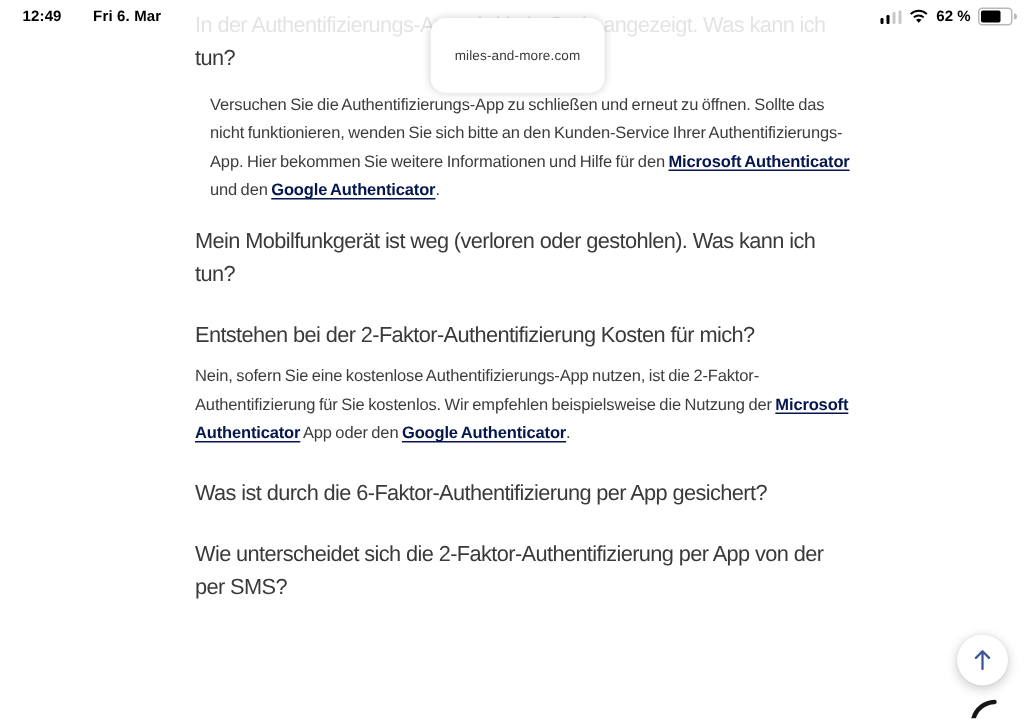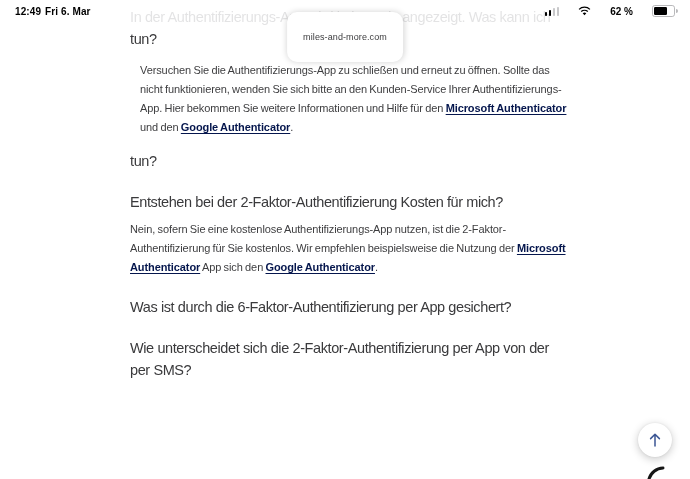--- a/index.html
+++ b/index.html
@@ -10,25 +10,25 @@
     position: relative;
     font-family: "Liberation Sans", sans-serif;
     -webkit-font-smoothing: antialiased;
   }
 
   
   .status-bar { position: absolute; top: 0; left: 0; width: 100%; height: 24px; z-index: 6; }
   .status-left {
     position: absolute; left: 15px; top: 6px;
     font-size: 10px; font-weight: 700; color: #000; letter-spacing: 0.1px;
-    display: flex; gap: 4px;
+    display: flex; gap: 21px;
   }
   .status-right {
     position: absolute; right: 13px; top: 5px;
-    display: flex; align-items: center; gap: 19px;
+    display: flex; align-items: center; gap: 5px;
     font-size: 10px; font-weight: 600; color: #000;
   }
   .cell-bars { display: flex; align-items: flex-end; gap: 1.5px; height: 9px; }
   .cell-bars i { width: 2.5px; border-radius: 0.8px; display: block; }
   .cell-bars .b1 { height: 3.5px; background: #000; }
   .cell-bars .b2 { height: 5.5px; background: #000; }
   .cell-bars .b3 { height: 7.5px; background: #c8c8ca; }
   .cell-bars .b4 { height: 9px;   background: #c8c8ca; }
   .battery { position: relative; width: 21px; height: 10px; border: 1px solid #b9b9bb; border-radius: 2.8px; margin-right: 2px; }
   .battery-fill { position: absolute; left: 1px; top: 1px; bottom: 1px; width: 61%; background: #000; border-radius: 1.2px; }
@@ -120,29 +120,30 @@
   <div class="faq-section">
     <h2 class="heading mt6">
         <span class="line faded">In der Authentifizierungs-App wird kein Code angezeigt. Was kann ich</span>
         <span class="line">tun?</span>
       </h2>
     <p class="para mt11"><span>Versuchen Sie die Authentifizierungs-App zu schließen und erneut zu öffnen. Sollte das nicht funktionieren, wenden Sie sich bitte an den Kunden-Service Ihrer Authentifizierungs-App. Hier bekommen Sie weitere Informationen und Hilfe für den </span><span class="link">Microsoft Authenticator</span><span> und den </span><span class="link">Google Authenticator</span><span>.</span></p>
   </div>
 
   <div class="faq-section">
     <h2 class="heading mt13">
+        <span class="line">Mein Mobilfunkgerät ist weg (verloren oder gestohlen). Was kann ich</span>
         <span class="line">tun?</span>
       </h2>
   </div>
 
   <div class="faq-section">
     <h2 class="heading mt19">
         <span class="line">Entstehen bei der 2-Faktor-Authentifizierung Kosten für mich?</span>
       </h2>
-    <p class="para mt7"><span>Nein, sofern Sie eine kostenlose Authentifizierungs-App nutzen, ist die 2-Faktor-Authentifizie­rung für Sie kostenlos. Wir empfehlen beispielsweise die Nutzung der </span><span class="link">Microsoft Authentica­tor</span><span> App sich den </span><span class="link">Google Authenticator</span><span>.</span></p>
+    <p class="para mt7"><span>Nein, sofern Sie eine kostenlose Authentifizierungs-App nutzen, ist die 2-Faktor-Authentifizie­rung für Sie kostenlos. Wir empfehlen beispielsweise die Nutzung der </span><span class="link">Microsoft Authentica­tor</span><span> App oder den </span><span class="link">Google Authenticator</span><span>.</span></p>
   </div>
 
   <div class="faq-section">
     <h2 class="heading mt19">
         <span class="line">Was ist durch die 6-Faktor-Authentifizierung per App gesichert?</span>
       </h2>
   </div>
 
   <div class="faq-section">
     <h2 class="heading mt19">

